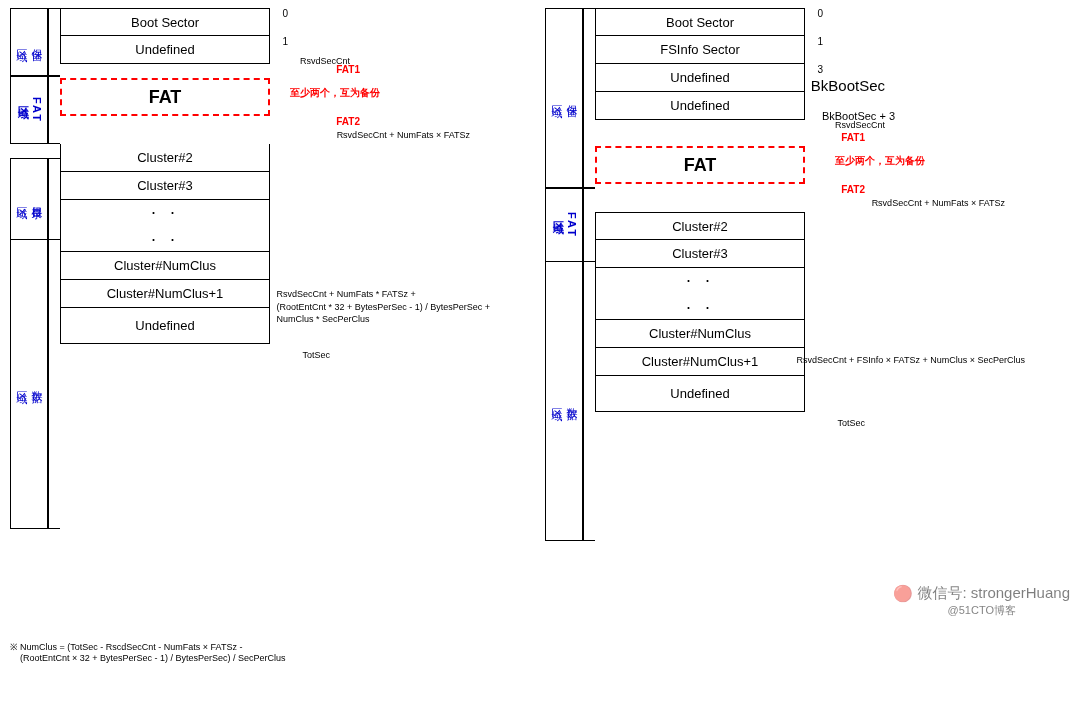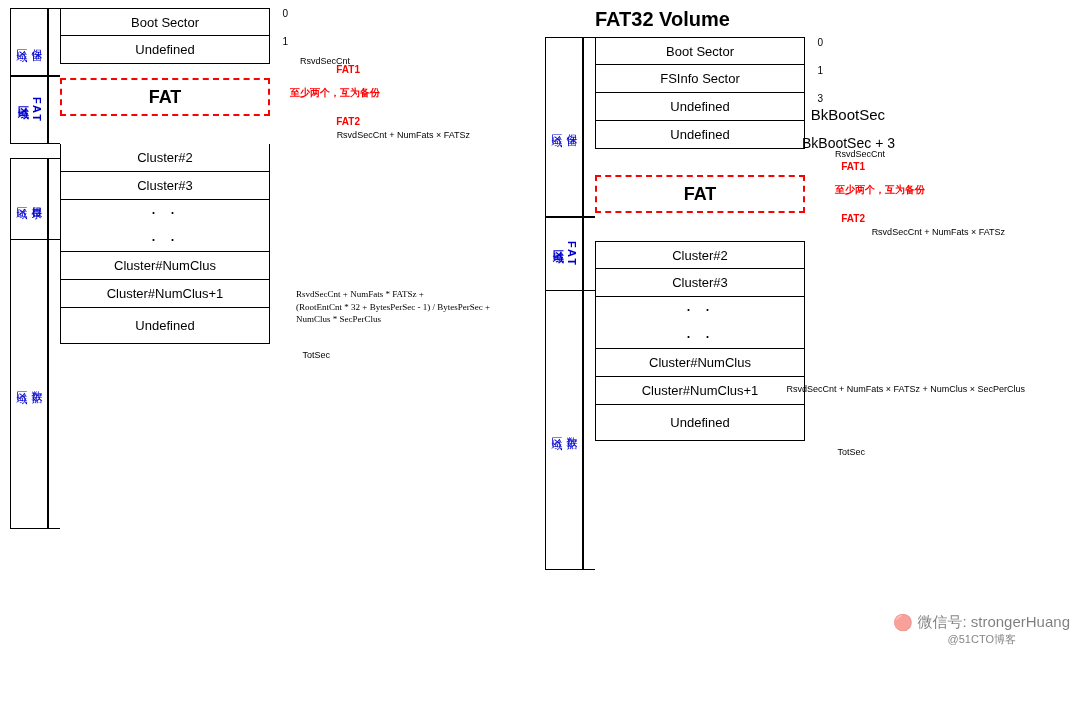--- a/index.html
+++ b/index.html
@@ -63,21 +63,21 @@
           <span style="font-size:18px; letter-spacing:4px;">·  ·</span>
           <span style="font-size:18px; letter-spacing:4px;">·  ·</span>
         </div>
 
         <div style="border:1px solid #000; border-top:none; height:28px; display:flex; align-items:center; justify-content:center;">Cluster#NumClus</div>
 
         <div style="border:1px solid #000; border-top:none; height:28px; display:flex; align-items:center; justify-content:center;">Cluster#NumClus+1</div>
 
         <div style="position:relative;">
           <div style="border:1px solid #000; border-top:none; height:36px; display:flex; align-items:center; justify-content:center;">Undefined</div>
-          <span style="position:absolute; right:-220px; top:-20px; font-size:9px; white-space:nowrap; color:#000; line-height:1.4;font-family:Liberation Serif, serif;">RsvdSecCnt + NumFats * FATSz +<br>(RootEntCnt * 32 + BytesPerSec - 1) / BytesPerSec +<br>NumClus * SecPerClus</span>
+          <span style="position:absolute; right:-220px; top:-20px; font-size:9px; white-space:nowrap; color:#000; line-height:1.4;">RsvdSecCnt + NumFats * FATSz +<br>(RootEntCnt * 32 + BytesPerSec - 1) / BytesPerSec +<br>NumClus * SecPerClus</span>
           <span style="position:absolute; right:-60px; bottom:-16px; font-size:9px;">TotSec</span>
         </div>
 
       </div>
 
       <div style="position:absolute; left:0; top:0; width:38px; height:68px; display:flex; align-items:center; justify-content:center; border:1px solid #000;">
         <span style="writing-mode:vertical-rl; text-orientation:mixed; color:#0000cc; font-size:11px; letter-spacing:2px;">保留<br>区域</span>
       </div>
 
       <div style="position:absolute; left:38px; top:0; width:12px; height:1px; background:#000;"></div>
@@ -98,26 +98,27 @@
       <div style="position:absolute; left:38px; top:231px; width:12px; height:1px; background:#000;"></div>
       <div style="position:absolute; left:38px; top:150px; width:1px; height:82px; background:#000;"></div>
 
       <div style="position:absolute; left:0; top:231px; width:38px; height:290px; display:flex; align-items:center; justify-content:center; border:1px solid #000;">
         <span style="writing-mode:vertical-rl; text-orientation:mixed; color:#0000cc; font-size:11px; letter-spacing:2px;">数据<br>区域</span>
       </div>
       <div style="position:absolute; left:38px; top:231px; width:12px; height:1px; background:#000;"></div>
       <div style="position:absolute; left:38px; top:520px; width:12px; height:1px; background:#000;"></div>
       <div style="position:absolute; left:38px; top:231px; width:1px; height:290px; background:#000;"></div>
 
+      <div style="position:absolute; bottom:-15px; left:0; font-size:9px; white-space:pre; color:#000;">※ NumClus = (TotSec - RscdSecCnt - NumFats × FATSz -
+    (RootEntCnt × 32 + BytesPerSec - 1) / BytesPerSec) / SecPerClus</div>
 
     </div>
   </div>
 
   <div style="flex:1; position:relative;">
-    <div style="font-size:20px; font-weight:bold; margin-left:50px; margin-bottom:6px;">FAT32 Volume</div>
 
     <div style="position:relative; height:640px;">
 
       <div style="position:absolute; left:50px; top:0; width:210px;">
 
         <div style="position:relative;">
           <div style="border:1px solid #000; height:28px; display:flex; align-items:center; justify-content:center;">Boot Sector</div>
           <span style="position:absolute; right:-18px; top:0; font-size:10px;">0</span>
         </div>
 
@@ -129,21 +130,21 @@
 
         <div style="position:relative;">
           <div style="border:1px solid #000; border-top:none; height:28px; display:flex; align-items:center; justify-content:center;">Undefined</div>
           <span style="position:absolute; right:-18px; top:0; font-size:10px;">3</span>
           <span style="position:absolute; right:-80px; bottom:-2px; font-size:15px; white-space:nowrap;">BkBootSec</span>
         </div>
 
 
         <div style="position:relative;">
           <div style="border:1px solid #000; border-top:none; height:28px; display:flex; align-items:center; justify-content:center;">Undefined</div>
-          <span style="position:absolute; right:-90px; bottom:-2px; font-size:14px; white-space:nowrap;margin-left:16px;">BkBootSec + 3</span>
+          <span style="position:absolute; right:-90px; bottom:-2px; font-size:11px; white-space:nowrap;margin-left:16px;">BkBootSec + 3</span>
         </div>
 
         <div style="position:relative; height:12px;">
           <span style="position:absolute; right:-80px; top:0; font-size:9px; white-space:nowrap; color:#000;">RsvdSecCnt</span>
         </div>
 
         <div style="position:relative; height:12px;">
           <span style="position:absolute; right:-60px; top:0; font-size:10px; color:red; font-weight:bold;">FAT1</span>
         </div>
 
@@ -168,21 +169,21 @@
           <span style="font-size:18px; letter-spacing:4px;">·  ·</span>
           <span style="font-size:18px; letter-spacing:4px;">·  ·</span>
         </div>
 
         <div style="border:1px solid #000; border-top:none; height:28px; display:flex; align-items:center; justify-content:center;">Cluster#NumClus</div>
 
         <div style="border:1px solid #000; border-top:none; height:28px; display:flex; align-items:center; justify-content:center;">Cluster#NumClus+1</div>
 
         <div style="position:relative;">
           <div style="border:1px solid #000; border-top:none; height:36px; display:flex; align-items:center; justify-content:center;">Undefined</div>
-          <span style="position:absolute; right:-220px; top:-22px; font-size:9px; white-space:nowrap; color:#000; line-height:1.4;">RsvdSecCnt + NumFats × FATSz + NumClus × SecPerClus</span>
+          <span style="position:absolute; right:-220px; top:-22px; font-size:9px; white-space:nowrap; color:#000; line-height:1.4;">RsvdSecCnt + FSInfo × FATSz + NumClus × SecPerClus</span>
           <span style="position:absolute; right:-60px; bottom:-16px; font-size:9px;">TotSec</span>
         </div>
 
       </div>
 
       <div style="position:absolute; left:0; top:0; width:38px; height:180px; display:flex; align-items:center; justify-content:center; border:1px solid #000;">
         <span style="writing-mode:vertical-rl; text-orientation:mixed; color:#0000cc; font-size:11px; letter-spacing:2px;">保留<br>区域</span>
       </div>
       <div style="position:absolute; left:38px; top:0; width:12px; height:1px; background:#000;"></div>
       <div style="position:absolute; left:38px; top:179px; width:12px; height:1px; background:#000;"></div>

